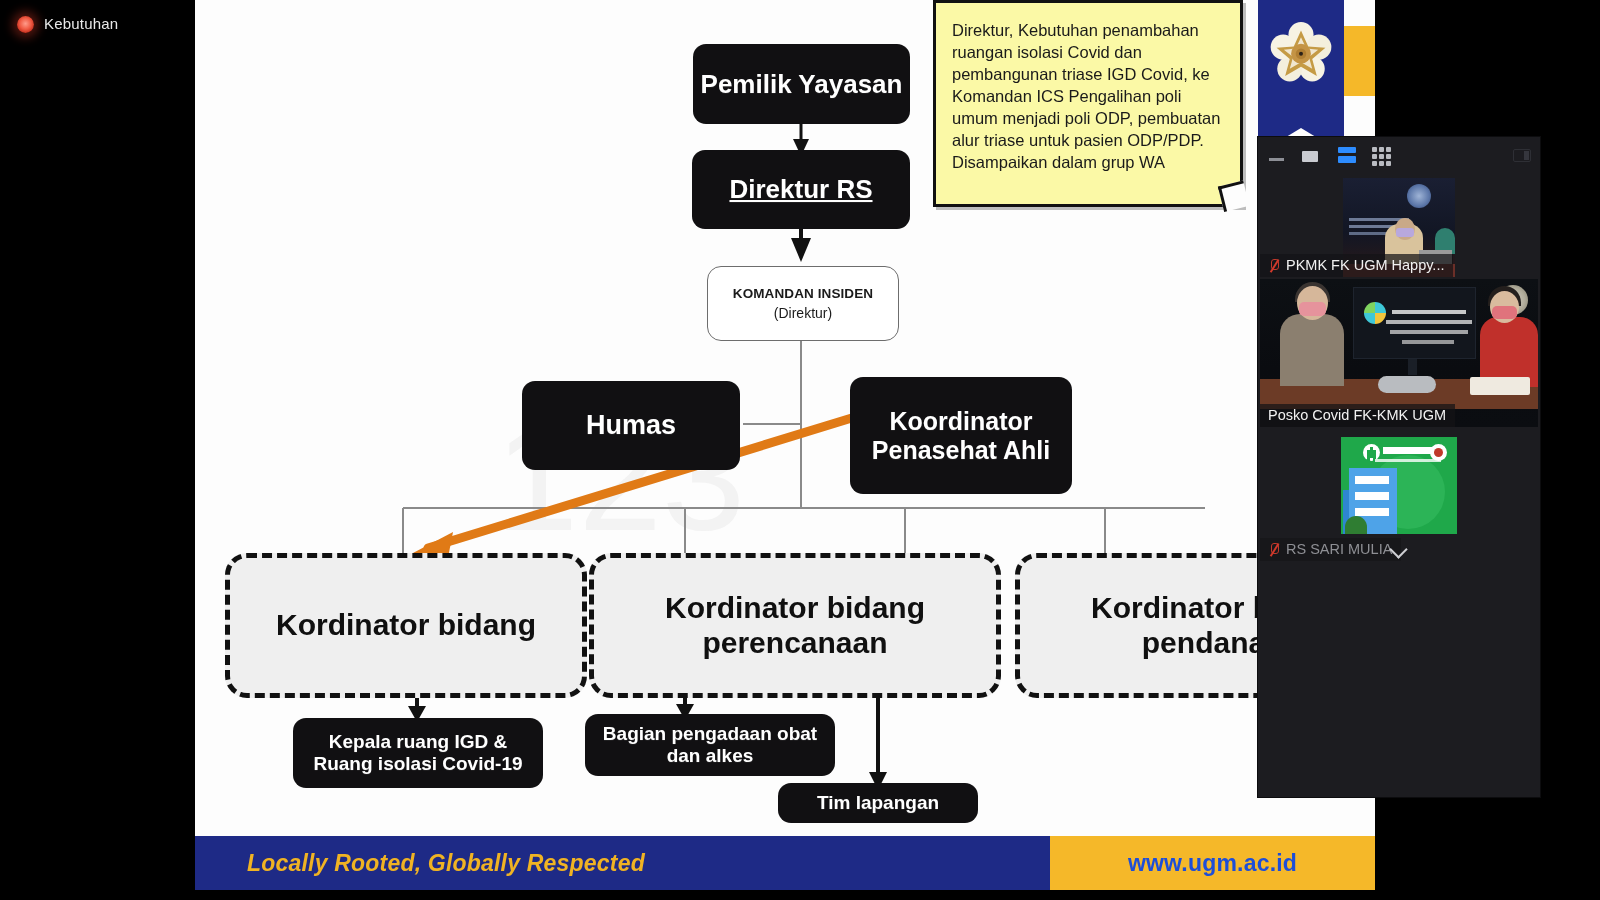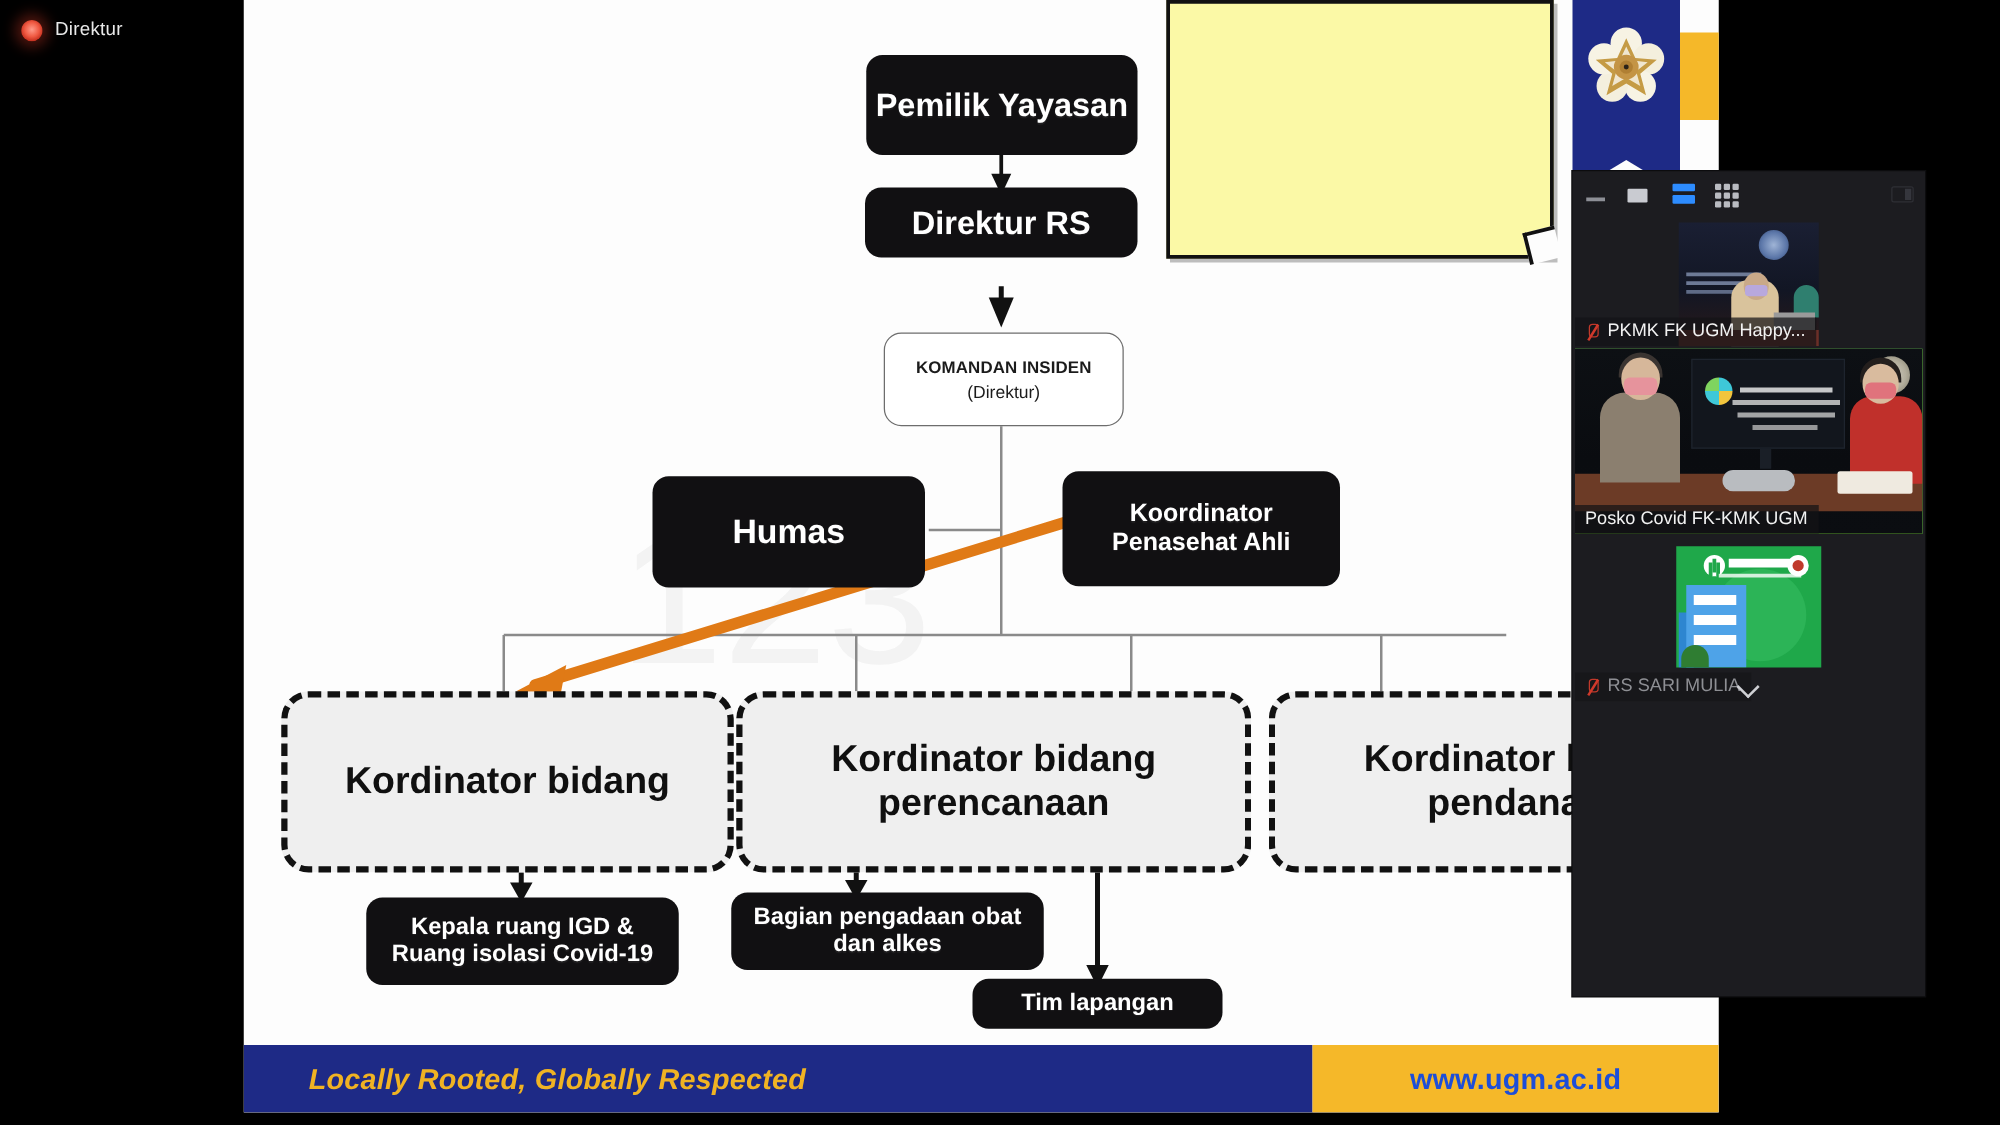--- a/index.html
+++ b/index.html
@@ -33,26 +33,26 @@
   }
   .white-box {
     background: #fff; color: #1b1b1b; border: 1.6px solid #6d6d6d; border-radius: 14px;
   }
   .dashed {
     background: #efefef; color: #101010; border: 5px dashed #111; border-radius: 22px; font-weight: bold;
   }
 
   
   #n-pemilik   { left: 498px; top: 44px;  width: 217px; height: 80px;  font-size: 26px; }
-  #n-direktur  { left: 497px; top: 150px; width: 218px; height: 56px;  font-size: 26px; }
+  #n-direktur  { left: 497px; top: 150px; width: 218px; height: 79px;  font-size: 26px; text-decoration: underline; }
   #n-komandan  { left: 512px; top: 266px; width: 192px; height: 75px;  font-size: 14px; }
   #n-komandan .t1 { font-weight: bold; letter-spacing: .1px; font-size: 13.5px; }
   #n-komandan .t2 { font-weight: normal; font-size: 14px; margin-top: 4px; }
   #n-humas     { left: 327px; top: 381px; width: 218px; height: 89px;  font-size: 27px; }
-  #n-penasehat { left: 655px; top: 377px; width: 222px; height: 92px;  font-size: 20px; }
+  #n-penasehat { left: 655px; top: 377px; width: 222px; height: 117px;  font-size: 25px; }
 
   #n-operasional { left: 30px;  top: 553px; width: 362px; height: 145px; font-size: 30px; }
   #n-perencanaan { left: 394px; top: 553px; width: 412px; height: 145px; font-size: 30px; }
   #n-pendanaan   { left: 820px; top: 553px; width: 412px; height: 145px; font-size: 30px; }
 
   #n-kepala  { left: 98px;  top: 718px; width: 250px; height: 70px; font-size: 19px; }
   #n-bagian  { left: 390px; top: 714px; width: 250px; height: 62px; font-size: 19px; }
   #n-tim     { left: 583px; top: 783px; width: 200px; height: 40px; font-size: 19px; }
 
   
@@ -194,21 +194,21 @@
   }
   .tile-name.dim { color: #8e8f94; background: rgba(20,20,22,0.55); }
 </style>
 </head>
 <body>
 
 <div id="screen">
 
   <div id="recording-bar">
     <div id="rec-dot"></div>
-    <div id="rec-label">Direktur</div>
+    <div id="rec-label">Kebutuhan</div>
   </div>
 
   <div id="slide">
 
     <svg id="slide-canvas" viewBox="0 0 1180 890" preserveAspectRatio="none">
 
       <text x="300" y="530" font-family="Liberation Sans, sans-serif" font-size="150" fill="#f2f2f2" opacity="0.9">123</text>
 
       <line x1="606" y1="124" x2="606" y2="141" stroke="#111" stroke-width="3"></line>
       <polygon points="598,139 614,139 606,156 " fill="#111"></polygon>
@@ -292,20 +292,21 @@
         <span>Bagian pengadaan obat</span>
         <span>dan alkes</span>
       </div>
     </div>
 
     <div class="node dark" id="n-tim">
       <span>Tim lapangan</span>
     </div>
 
     <div id="sticky">
+      <span>Direktur, Kebutuhan penambahan ruangan isolasi Covid dan pembangunan triase IGD Covid, ke Komandan ICS Pengalihan poli umum menjadi poli ODP, pembuatan alur triase untuk pasien ODP/PDP. Disampaikan dalam grup WA</span>
       <div id="sticky-fold"></div>
     </div>
 
     <div id="ugm-banner"></div>
     <div id="ugm-gold"></div>
     <svg id="ugm-rosette" viewBox="0 0 100 100">
       <g>
         <circle cx="50" cy="22" r="19" fill="#f7f3e4"></circle>
         <circle cx="77" cy="41" r="19" fill="#f4efdd"></circle>
         <circle cx="67" cy="74" r="19" fill="#f7f3e4"></circle>

